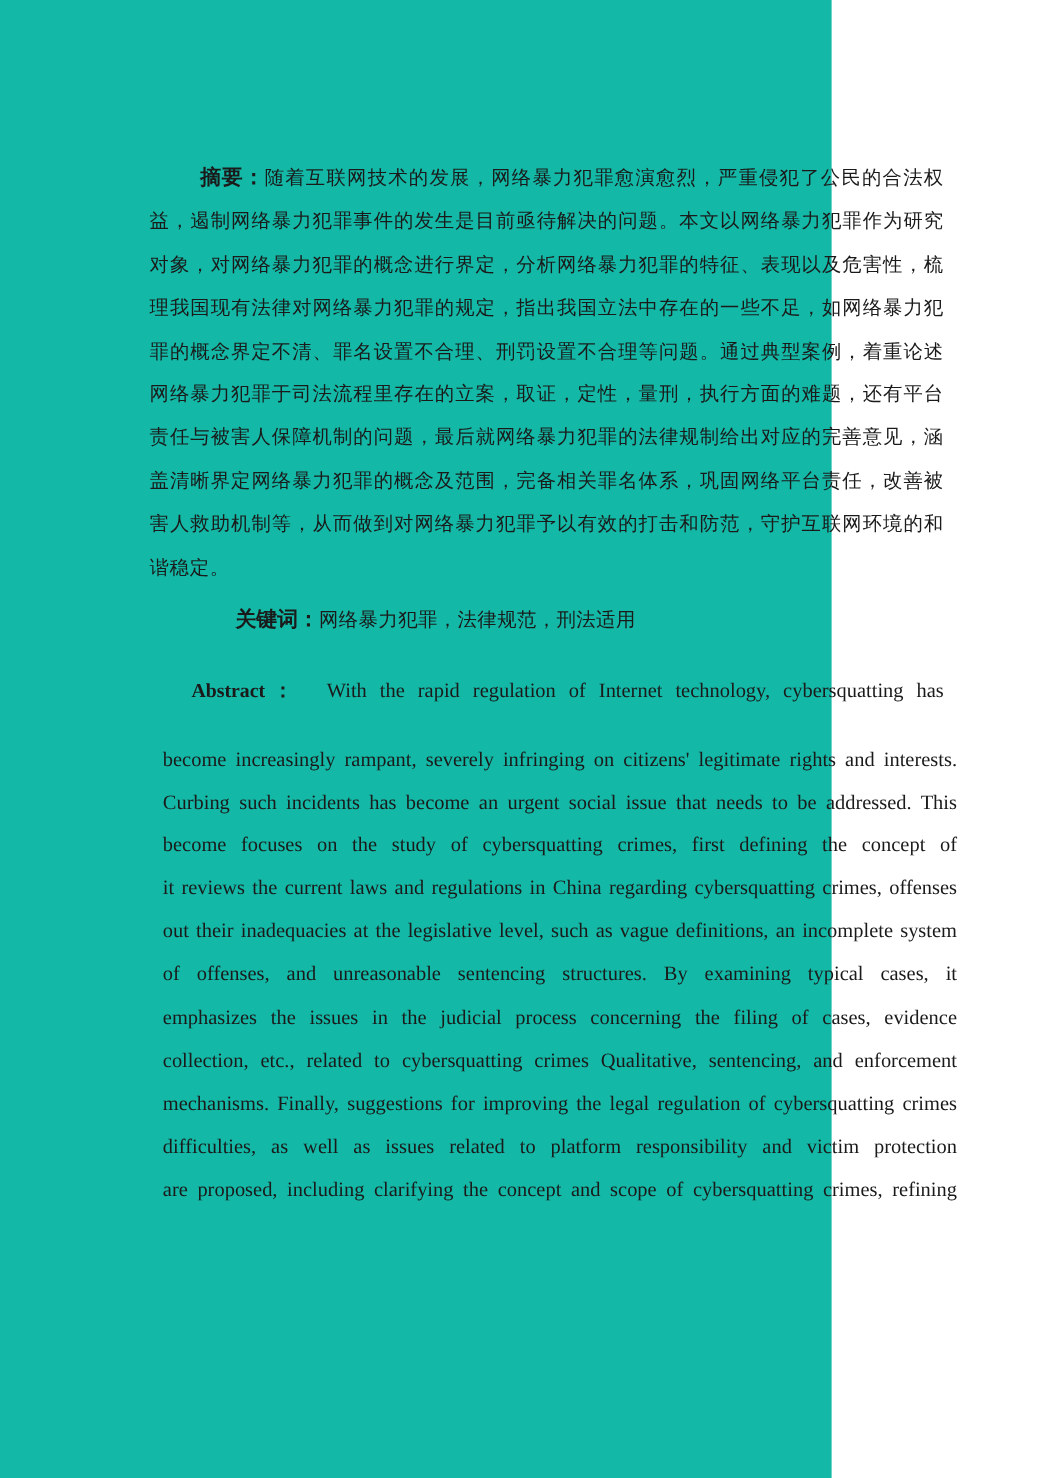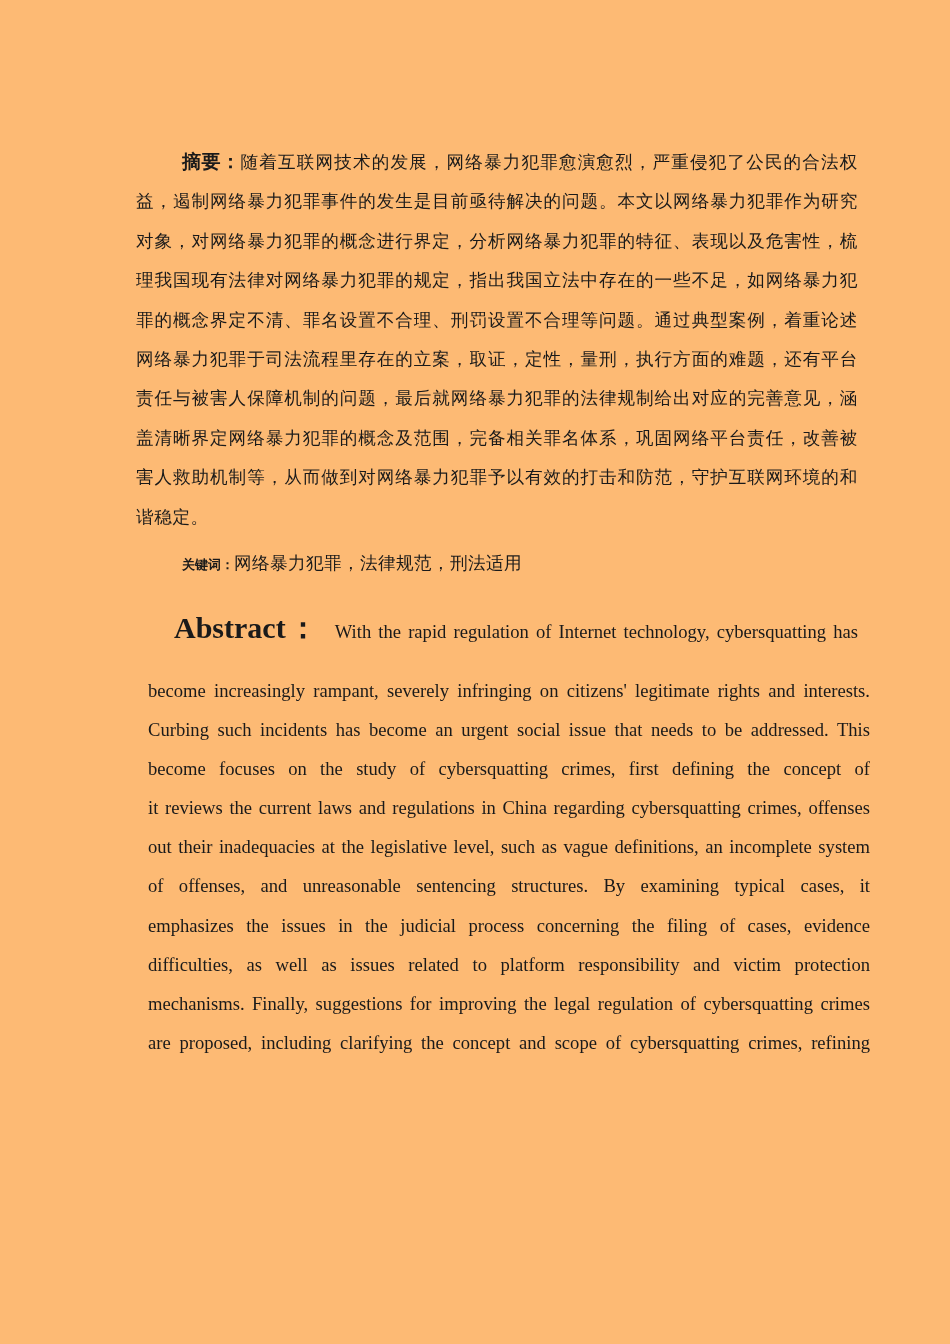--- a/index.html
+++ b/index.html
@@ -10,23 +10,23 @@
     body {
       width: 950px;
       height: 1344px;
       position: relative;
       overflow: hidden;
       color: #1a1a1a;
     }
     .page {
       position: absolute;
       left: 0; top: 0;
-      width: 950px;
+      width: 756px;
       height: 1344px;
-      background: #fdba74;
+      background: #14b8a6;
     }
     .cn-abstract {
       position: absolute;
       left: 136px;
       top: 142px;
       width: 722px;
       font-family: "DejaVu Serif", "Liberation Serif", serif;
       font-size: 17.6px;
       line-height: 39.4px;
       text-align: justify;
@@ -49,40 +49,41 @@
       font-family: "DejaVu Serif", "Liberation Serif", serif;
       font-size: 17.6px;
       line-height: 39px;
       text-indent: 46px;
       margin: 0;
       letter-spacing: 0.4px;
     }
     .kw-label {
       font-family: "DejaVu Sans", "Liberation Sans", sans-serif;
       font-weight: bold;
-      font-size: 13px;
+      font-size: 19px;
       letter-spacing: 0;
+      margin-left: 32px;
     }
     .en-first {
       position: absolute;
       left: 136px;
       top: 608px;
       width: 722px;
       font-family: "Liberation Serif", "DejaVu Serif", serif;
       font-size: 18.6px;
       line-height: 40px;
       text-align: justify;
       text-align-last: justify;
       margin: 0;
       text-indent: 38px;
     }
     .en-label {
       font-family: "Liberation Serif", "DejaVu Serif", serif;
       font-weight: bold;
-      font-size: 30px;
+      font-size: 18px;
     }
     .en-body {
       position: absolute;
       left: 136px;
       top: 659px;
       width: 722px;
       font-family: "Liberation Serif", "DejaVu Serif", serif;
       font-size: 18.6px;
       line-height: 39.1px;
       text-align: justify;
@@ -111,18 +112,19 @@
   <p class="en-first"><span class="en-label">Abstract：</span>&nbsp;&nbsp;<span>With the rapid regulation of Internet technology, cybersquatting has</span></p>
 
   <div class="en-body">
     <span class="line">become increasingly rampant, severely infringing on citizens' legitimate rights and interests.</span>
     <span class="line">Curbing such incidents has become an urgent social issue that needs to be addressed. This</span>
     <span class="line">become focuses on the study of cybersquatting crimes, first defining the concept of</span>
     <span class="line">it reviews the current laws and regulations in China regarding cybersquatting crimes, offenses</span>
     <span class="line">out their inadequacies at the legislative level, such as vague definitions, an incomplete system</span>
     <span class="line">of offenses, and unreasonable sentencing structures. By examining typical cases, it</span>
     <span class="line">emphasizes the issues in the judicial process concerning the filing of cases, evidence</span>
+    <span class="line">collection, etc., related to cybersquatting crimes Qualitative, sentencing, and enforcement</span>
+    <span class="line">mechanisms. Finally, suggestions for improving the legal regulation of cybersquatting crimes</span>
     <span class="line">difficulties, as well as issues related to platform responsibility and victim protection</span>
-    <span class="line">mechanisms. Finally, suggestions for improving the legal regulation of cybersquatting crimes</span>
     <span class="line">are proposed, including clarifying the concept and scope of cybersquatting crimes, refining</span>
   </div>
 
 </div>
 
 </body></html>

